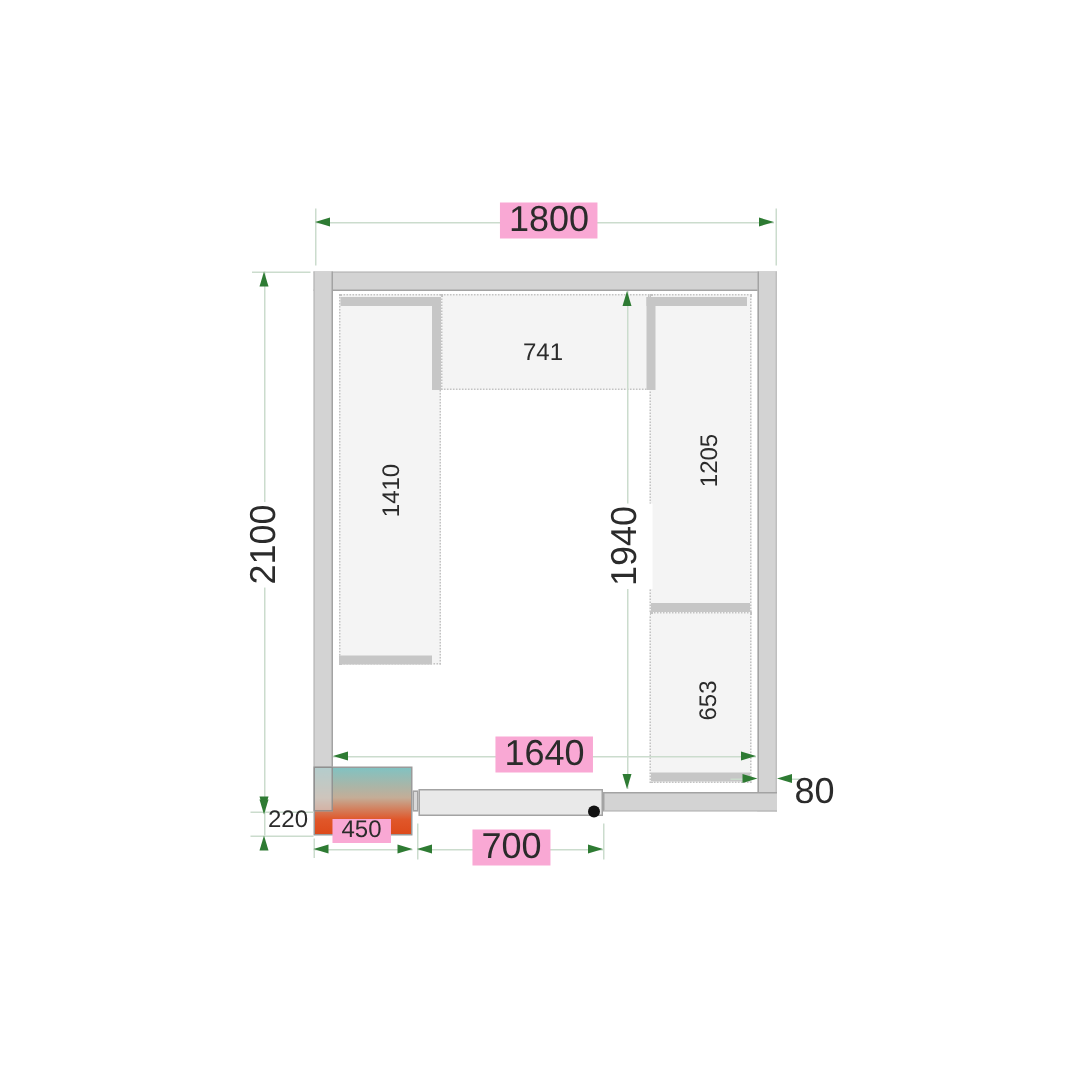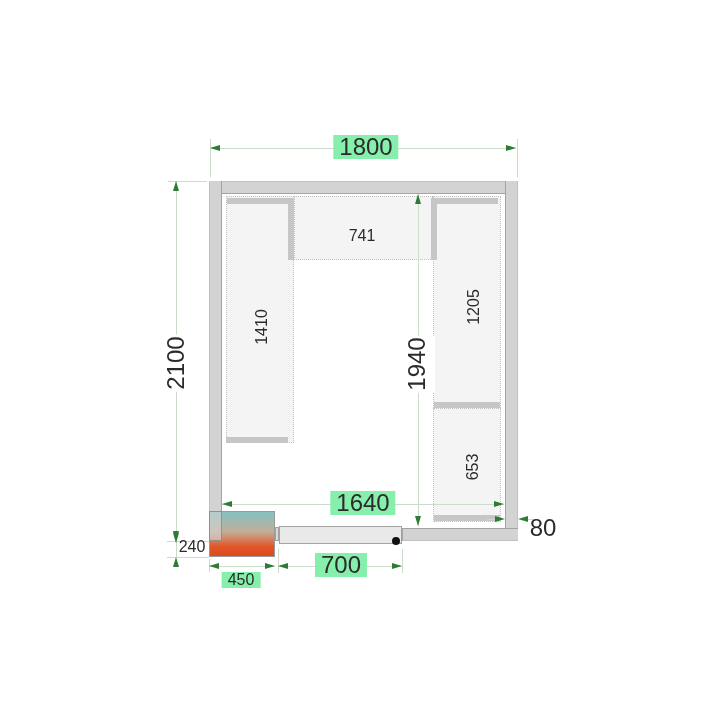--- a/index.html
+++ b/index.html
@@ -14,21 +14,21 @@
           font-family:"Liberation Sans",sans-serif;color:var(--text);}
   .abs{position:absolute;}
   .wall{background:var(--wall);box-sizing:border-box;}
   .shelf{background:var(--shelf);border:1px dotted var(--shelf-border);box-sizing:border-box;}
   .band{background:var(--shelf-band);}
   .dline{background:var(--dim-line);}
   .lbl{transform:translate(-50%,-50%);white-space:nowrap;line-height:1;}
   .lbl.rot{transform:translate(-50%,-50%) rotate(-90deg);}
   .big{font-size:24px;}
   .small{font-size:16px;}
-  .onln{background:#86efac;padding:0 6px;}
+  .onln{background:#f9a8d4;padding:0 6px;}
   .onln-v{background:#fff;padding:6px 2px;}
   .arr{width:0;height:0;}
   .arr-l{border-top:3.5px solid transparent;border-bottom:3.5px solid transparent;border-right:10px solid var(--dim-arrow);}
   .arr-r{border-top:3.5px solid transparent;border-bottom:3.5px solid transparent;border-left:10px solid var(--dim-arrow);}
   .arr-u{border-left:3.5px solid transparent;border-right:3.5px solid transparent;border-bottom:10px solid var(--dim-arrow);}
   .arr-d{border-left:3.5px solid transparent;border-right:3.5px solid transparent;border-top:10px solid var(--dim-arrow);}
   .dot{border-radius:50%;background:#111;}
 </style>
 </head>
 <body>
@@ -94,27 +94,27 @@
   <div class="abs dline" style="left:487px;top:519px;width:9px;height:1px;"></div>
   <div class="abs arr arr-r" style="left:495px;top:516px;"></div>
   <div class="abs arr arr-l" style="left:518px;top:516px;"></div>
   <div class="abs dline" style="left:528px;top:519px;width:9px;height:1px;"></div>
   <div class="abs lbl big" style="left:543px;top:528px;">80</div>
 
   <div class="abs dline" style="left:167px;top:557px;width:42px;height:1px;"></div>
   <div class="abs dline" style="left:176px;top:541px;width:1px;height:16px;"></div>
   <div class="abs arr arr-d" style="left:173px;top:533px;"></div>
   <div class="abs arr arr-u" style="left:173px;top:557px;"></div>
-  <div class="abs lbl small" style="left:192px;top:547px;">240</div>
+  <div class="abs lbl small" style="left:192px;top:547px;">220</div>
 
   <div class="abs dline" style="left:209px;top:559px;width:1px;height:13px;"></div>
   <div class="abs dline" style="left:209px;top:566px;width:66px;height:1px;"></div>
   <div class="abs arr arr-l" style="left:209px;top:563px;"></div>
   <div class="abs arr arr-r" style="left:265px;top:563px;"></div>
-  <div class="abs lbl small onln" style="left:241px;top:580px;">450</div>
+  <div class="abs lbl small onln" style="left:241px;top:554px;">450</div>
 
   <div class="abs dline" style="left:278px;top:549px;width:1px;height:24px;"></div>
   <div class="abs dline" style="left:402px;top:549px;width:1px;height:24px;"></div>
   <div class="abs dline" style="left:278px;top:566px;width:124px;height:1px;"></div>
   <div class="abs arr arr-l" style="left:278px;top:563px;"></div>
   <div class="abs arr arr-r" style="left:392px;top:563px;"></div>
   <div class="abs lbl big onln" style="left:341px;top:565px;">700</div>
 
 </div>
 

